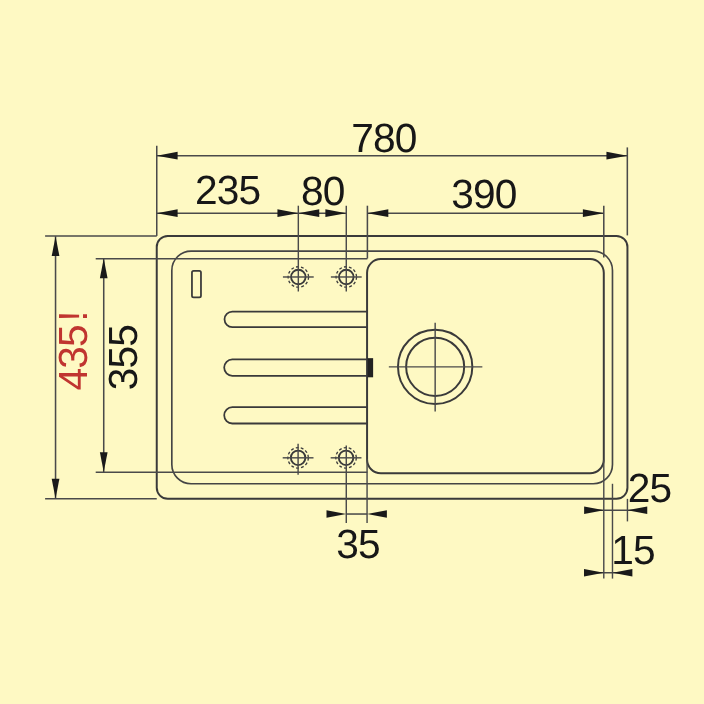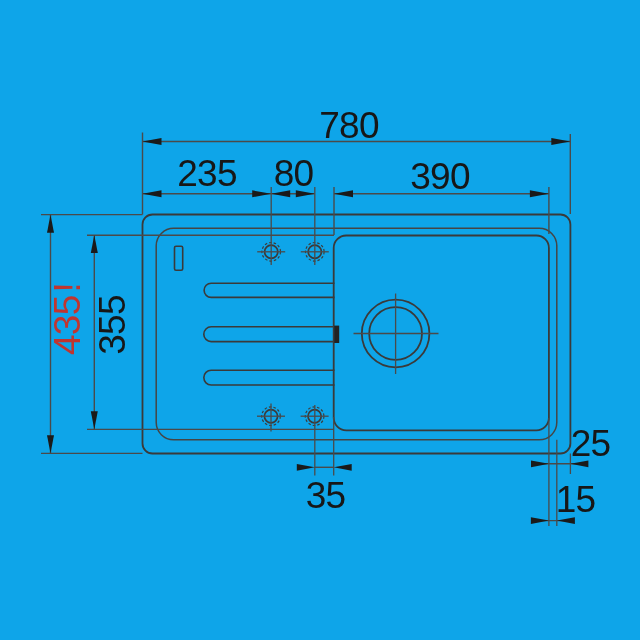--- a/index.html
+++ b/index.html
@@ -1,16 +1,16 @@
 <!DOCTYPE html>
 <html><head>
 <meta charset="utf-8">
 <style>
   html,body{margin:0;padding:0;background:#ffffff;}
-  .page{width:640px;height:640px;position:relative;background:#0ea5e9;overflow:hidden;}
+  .page{width:640px;height:640px;position:relative;background:#fef9c3;overflow:hidden;}
   svg{position:absolute;top:0;left:0;}
   text{font-family:"Liberation Sans",sans-serif;font-size:37px;fill:#171717;letter-spacing:-0.8px;}
 </style>
 </head>
 <body>
 <div class="page">
 <svg width="640" height="640" viewBox="0 0 640 640">
 
   <rect x="142.5" y="214.5" width="427.9" height="239" rx="10" ry="10" fill="none" stroke="#3a3a3a" stroke-width="1.8"></rect>
 

